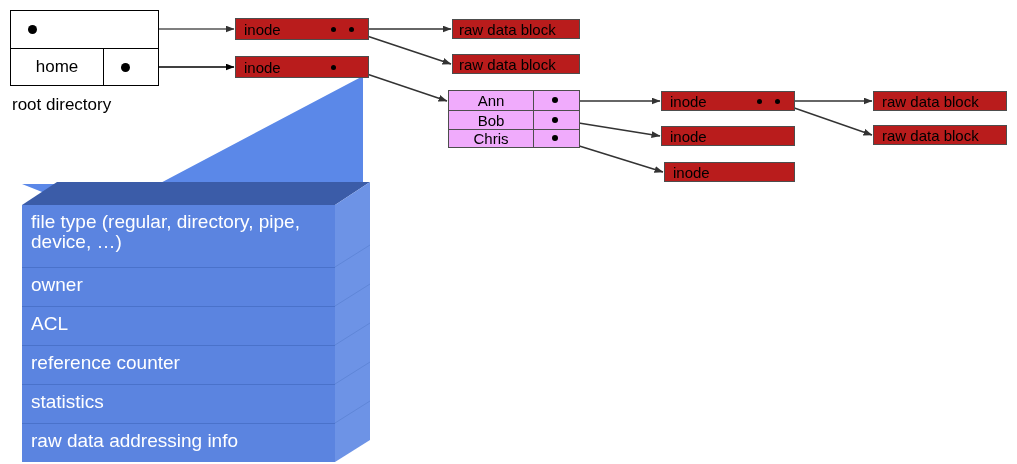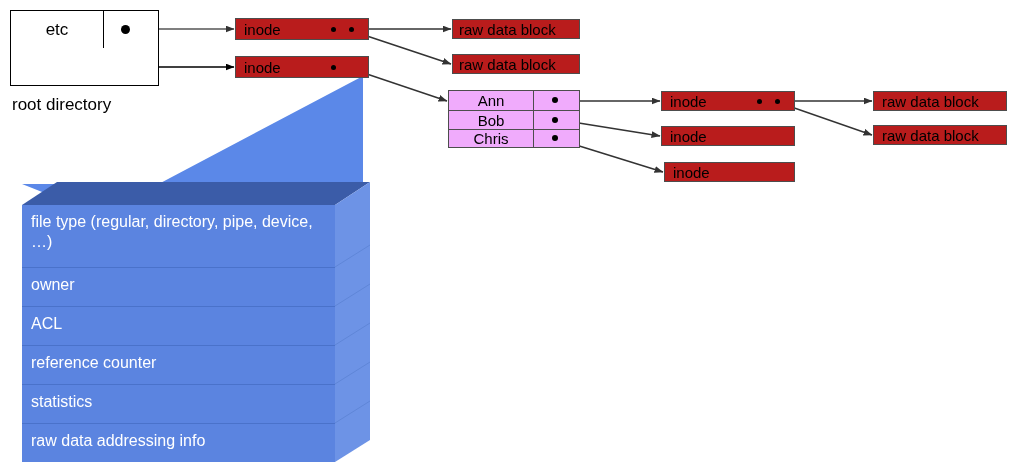--- a/index.html
+++ b/index.html
@@ -108,21 +108,21 @@
     height: 325px;
   }
   .slab {
     position: absolute;
     left: 22px;
     width: 313px;
     box-sizing: border-box;
     background: #5b84e0;
     border-top: 1px solid #4a72ca;
     color: #ffffff;
-    font-size: 16px;
+    font-size: 19px;
     line-height: 20px;
     padding: 7px 9px 0 9px;
   }
   .slab.first { border-top: none; }
   .slabs-wrap { position: absolute; left: 0; top: 0; }
 </style>
 </head>
 <body>
 
 <div id="canvas">
@@ -193,21 +193,26 @@
 
     <line x1="560" y1="140" x2="663" y2="172" stroke="#333" stroke-width="1.5" marker-end="url(#ah)"></line>
 
     <line x1="780" y1="101" x2="872" y2="101" stroke="#333" stroke-width="1.5" marker-end="url(#ah)"></line>
 
     <line x1="780" y1="103" x2="872" y2="135" stroke="#333" stroke-width="1.5" marker-end="url(#ah)"></line>
   </svg>
 
   <div class="dirtable" style="left:10px; top:10px; width:149px; height:76px;">
     <div class="dirrow" style="height:37px;">
-      <div class="name" style="width:93px;">etc</div>
+      <div class="ptrcell">
+        <span class="dot" style="width:9px;height:9px;left:17px;top:14px;"></span>
+      </div>
+    </div>
+    <div class="dirrow" style="height:37px;">
+      <div class="name" style="width:93px;">home</div>
       <div class="ptrcell">
         <span class="dot" style="width:9px;height:9px;left:17px;top:14px;"></span>
       </div>
     </div>
   </div>
 
   <div class="caption" style="left:12px; top:95px;">root directory</div>
 
   <div class="box" style="left:235px; top:18px; width:134px; height:22px;">
     <span class="lbl" style="left:8px;">inode</span>

